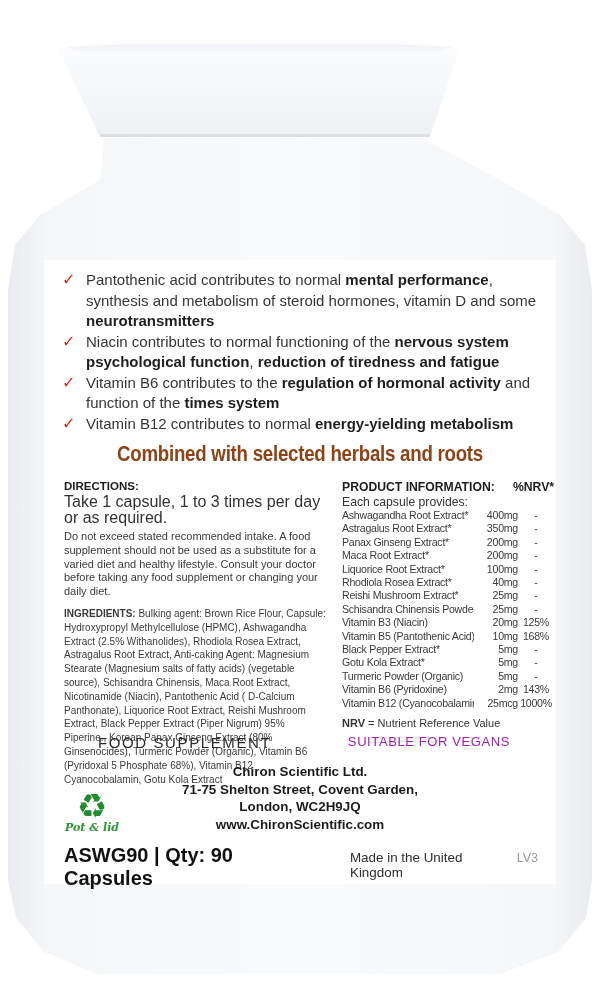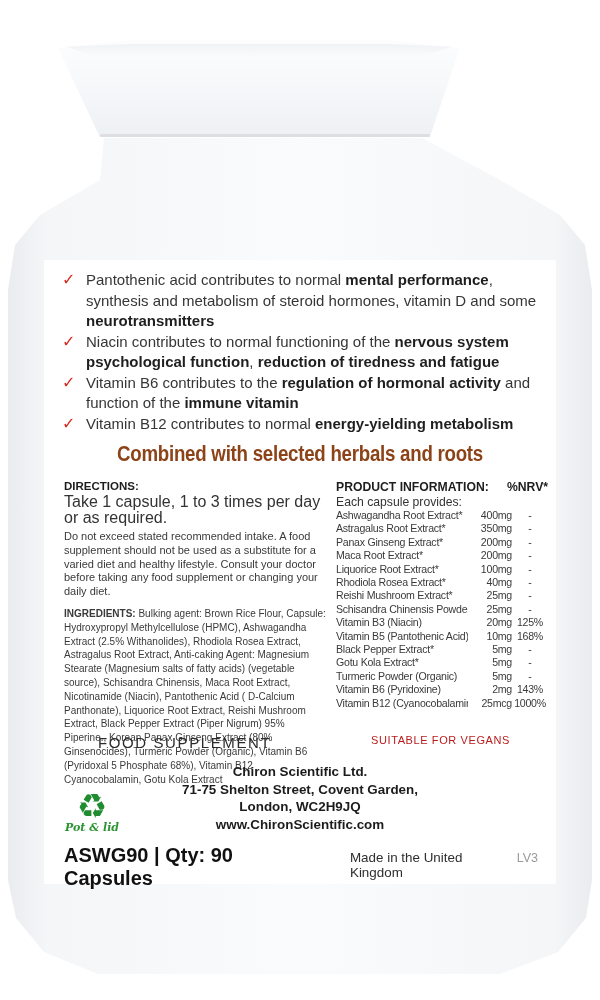--- a/index.html
+++ b/index.html
@@ -41,42 +41,42 @@
   .benefits{padding:10px 6px 0 18px;}
   .benefit{position:relative;padding-left:24px;font-size:15px;line-height:20.5px;color:#363636;}
   .benefit .check{position:absolute;left:0;top:0;color:#d6281e;font-weight:700;font-size:16px;}
   .benefit b{color:#1f1f1f;}
   
   .herbal-heading{
     margin-top:7px;text-align:center;font-weight:700;font-size:22px;color:#8c4318;
     transform:scaleX(.85);transform-origin:50% 50%;letter-spacing:-.3px;white-space:nowrap;
   }
   
-  .columns{display:flex;margin-top:13px;padding-left:20px;gap:10px;}
+  .columns{display:flex;margin-top:13px;padding-left:20px;gap:16px;}
   .col-left{width:262px;}
   .col-right{width:212px;}
   .sec-title{font-size:11.5px;font-weight:700;color:#1d1d1d;}
   .dir-line1{font-size:16px;line-height:16px;margin-top:2px;color:#333;}
   .dir-line2{font-size:11px;line-height:13.8px;margin-top:4px;color:#3a3a3a;}
   .ingredients{font-size:10px;line-height:13.8px;margin-top:8px;color:#3a3a3a;}
   .pi-head{display:flex;font-size:12.2px;font-weight:700;color:#1d1d1d;}
   .pi-head .nrv-h{margin-left:auto;}
   .pi-sub{font-size:12.2px;margin-top:1px;color:#333;}
   .pi-row{display:flex;font-size:10.6px;line-height:13.4px;letter-spacing:-.25px;color:#3a3a3a;}
   .pi-name{flex:1;white-space:nowrap;overflow:hidden;}
   .pi-amt{width:44px;text-align:right;white-space:nowrap;}
   .pi-nrv{width:36px;text-align:center;white-space:nowrap;}
   .pi-notes{margin-top:6px;font-size:11px;line-height:14px;color:#333;}
   
   .supplement-row{
     position:absolute;top:474px;left:0;width:512px;display:flex;
     padding:0 46px 0 54px;box-sizing:border-box;justify-content:space-between;
   }
   .food-supplement{font-size:15px;letter-spacing:1.6px;color:#2b2b2b;}
-  .vegan-text{font-size:11px;letter-spacing:.6px;color:#b91c1c;}
+  .vegan-text{font-size:13px;letter-spacing:.6px;color:#a21caf;}
   .address{position:absolute;top:503px;left:0;width:512px;text-align:center;
     font-weight:700;font-size:13.4px;line-height:17.5px;color:#1c1c1c;}
   .recycle{position:absolute;left:20px;top:528px;width:56px;text-align:center;}
   .recycle-glyph{font-size:34px;line-height:36px;color:#1f8c2f;}
   .recycle-label{font-family:"DejaVu Serif","Liberation Serif",serif;font-style:italic;
     font-weight:700;font-size:11px;color:#2d9433;margin-top:-3px;}
   .badges{position:absolute;right:14px;top:496px;width:54px;}
   .badge{display:block;margin:0 auto;}
   .gmp-badge{margin-top:4px;}
   .sku-line{position:absolute;top:584px;left:20px;right:14px;display:flex;align-items:baseline;}
@@ -97,21 +97,21 @@
 <div class="label">
 
   <div class="benefits">
     <div class="benefit">
       <span class="check">✓</span><span>Pantothenic acid contributes to normal </span><b>mental performance</b><span>, synthesis and metabolism of steroid hormones, vitamin D and some </span><b>neurotransmitters</b>
     </div>
     <div class="benefit">
       <span class="check">✓</span><span>Niacin contributes to normal functioning of the </span><b>nervous system psychological function</b><span>, </span><b>reduction of tiredness and fatigue</b>
     </div>
     <div class="benefit">
-      <span class="check">✓</span><span>Vitamin B6 contributes to the </span><b>regulation of hormonal activity</b><span> and function of the </span><b>immune vitamin</b>
+      <span class="check">✓</span><span>Vitamin B6 contributes to the </span><b>regulation of hormonal activity</b><span> and function of the </span><b>times system</b>
     </div>
     <div class="benefit">
       <span class="check">✓</span><span>Vitamin B12 contributes to normal </span><b>energy-yielding metabolism</b>
     </div>
   </div>
 
   <div class="herbal-heading">Combined with selected herbals and roots</div>
 
   <div class="columns">
     <div class="col-left">
@@ -198,20 +198,21 @@
           <span class="pi-amt">2mg</span>
           <span class="pi-nrv">143%</span>
         </div>
       <div class="pi-row">
           <span class="pi-name">Vitamin B12 (Cyanocobalamin)</span>
           <span class="pi-amt">25mcg</span>
           <span class="pi-nrv">1000%</span>
         </div>
 
       <div class="pi-notes">
+        <div><b>NRV</b><span> = Nutrient Reference Value</span></div>
       </div>
     </div>
   </div>
 
   <div class="supplement-row">
     <span class="food-supplement">FOOD SUPPLEMENT</span>
     <span class="vegan-text">SUITABLE FOR VEGANS</span>
   </div>
 
   <div class="address">

